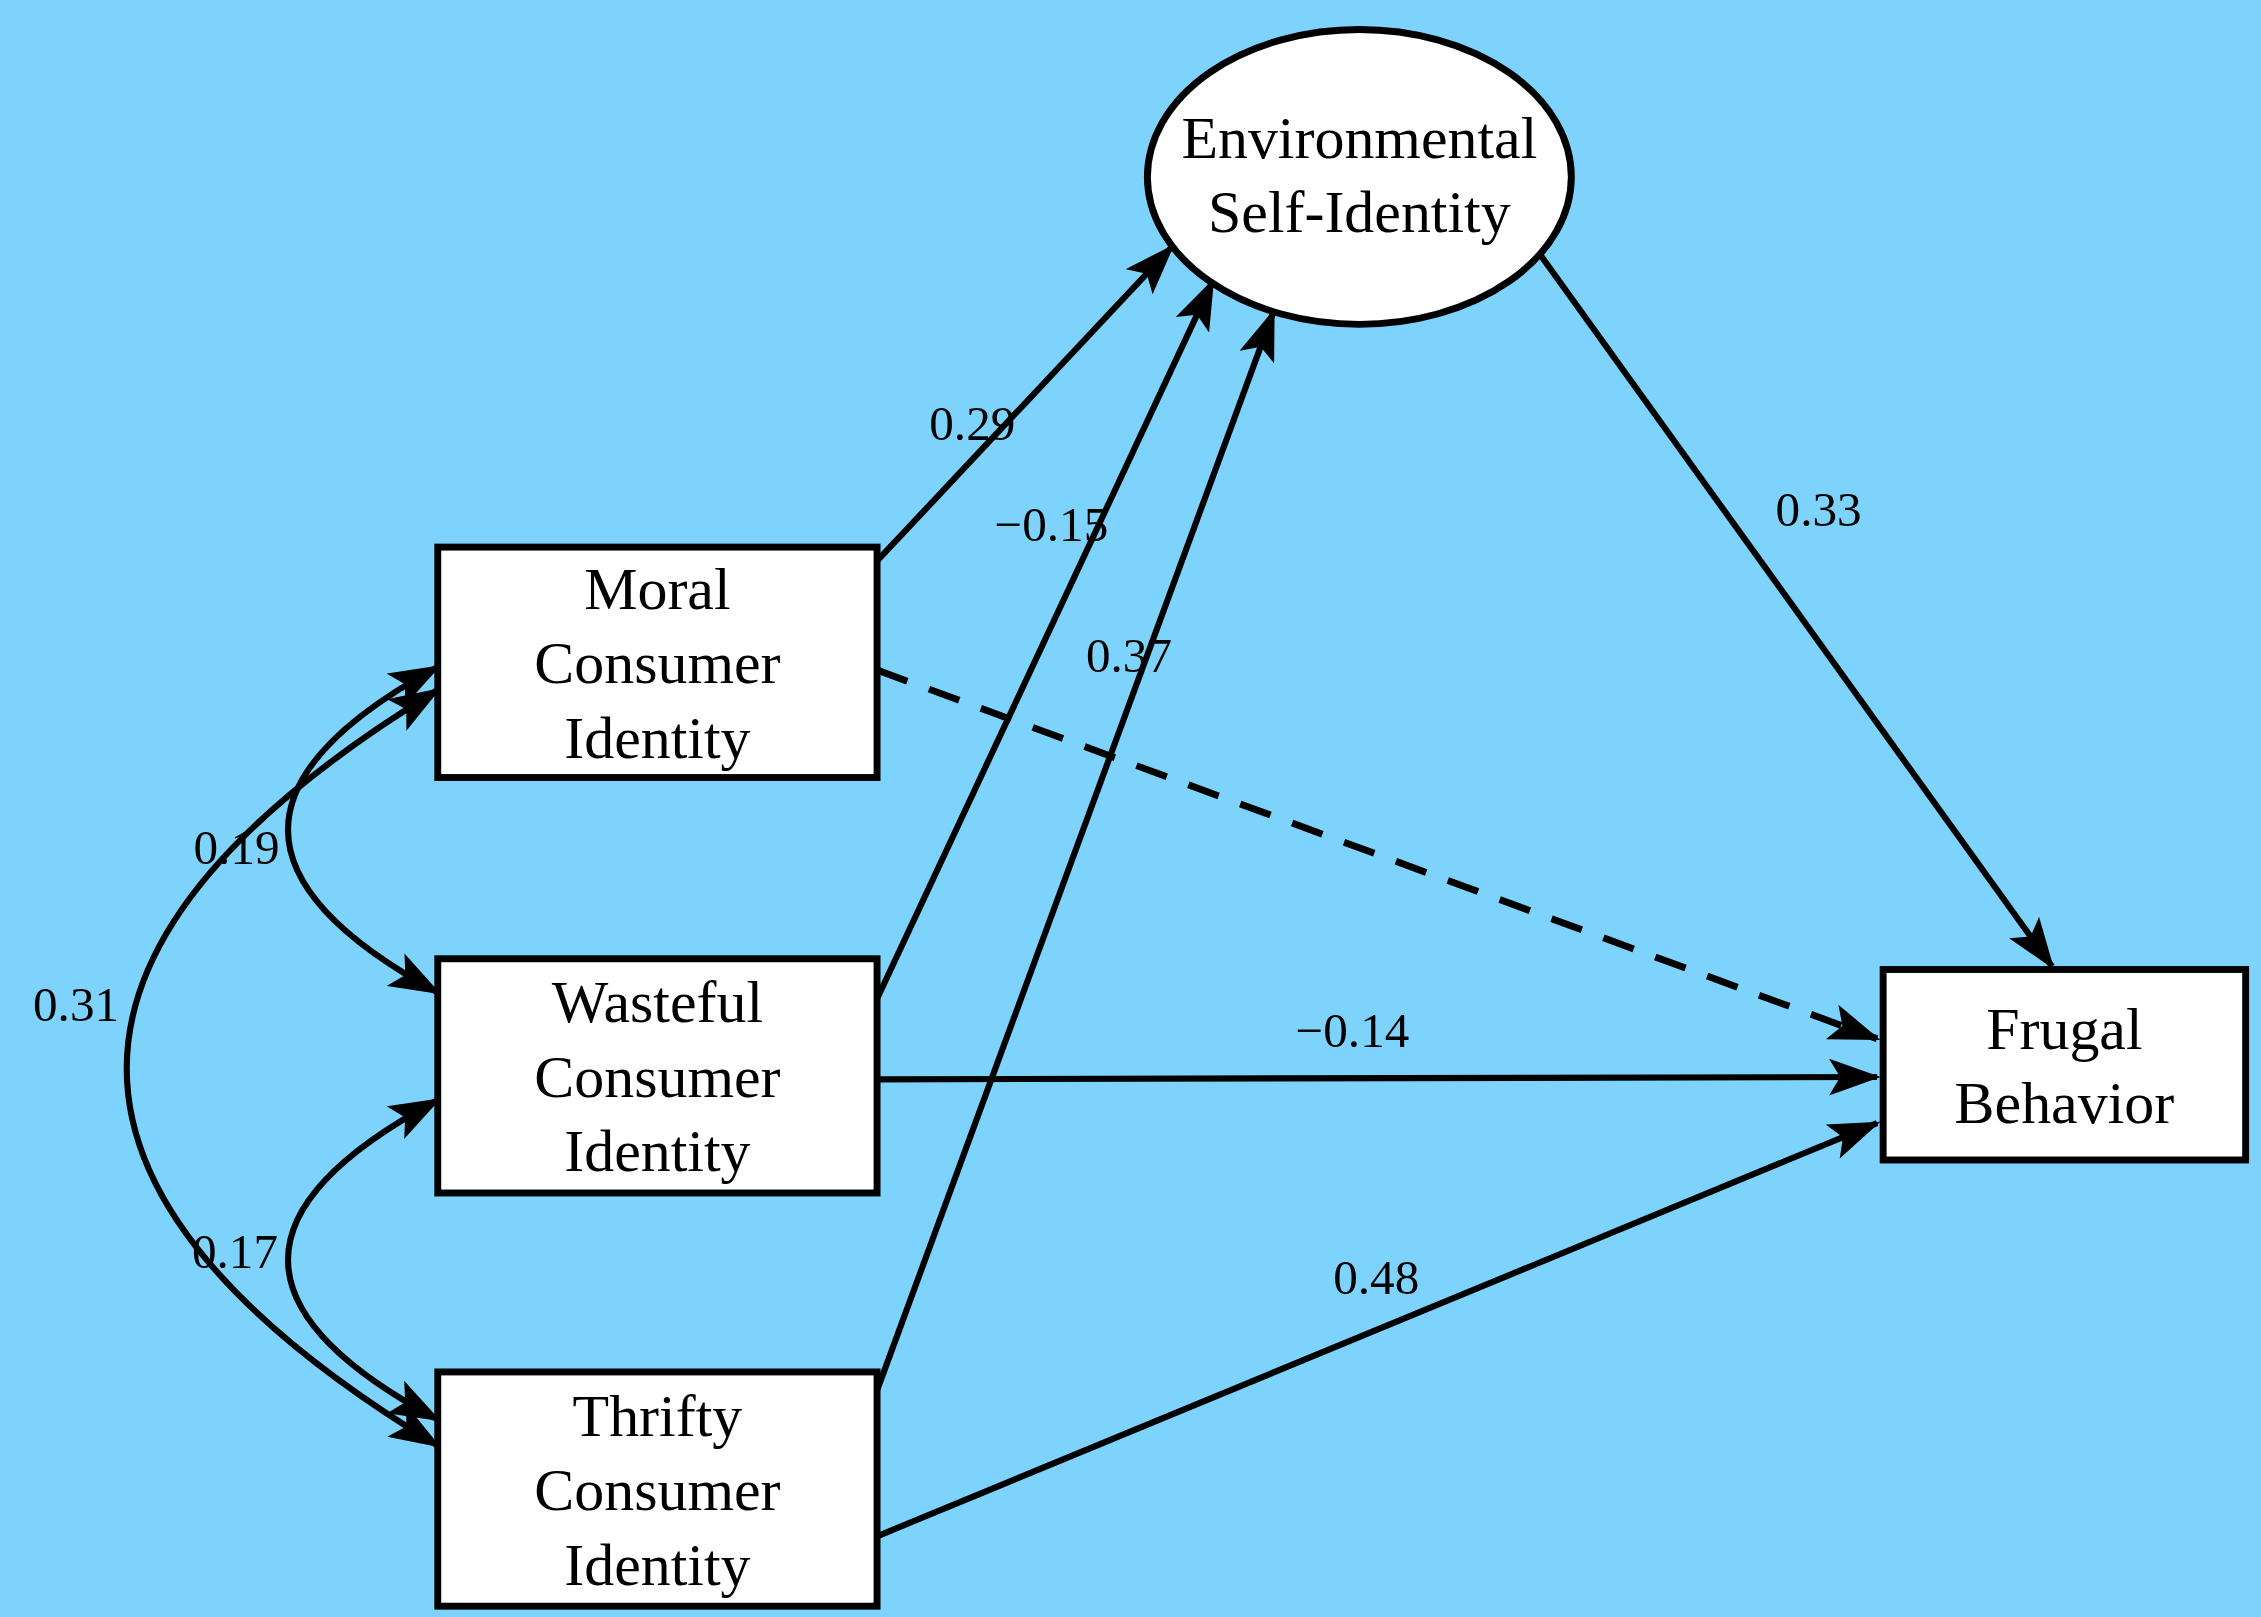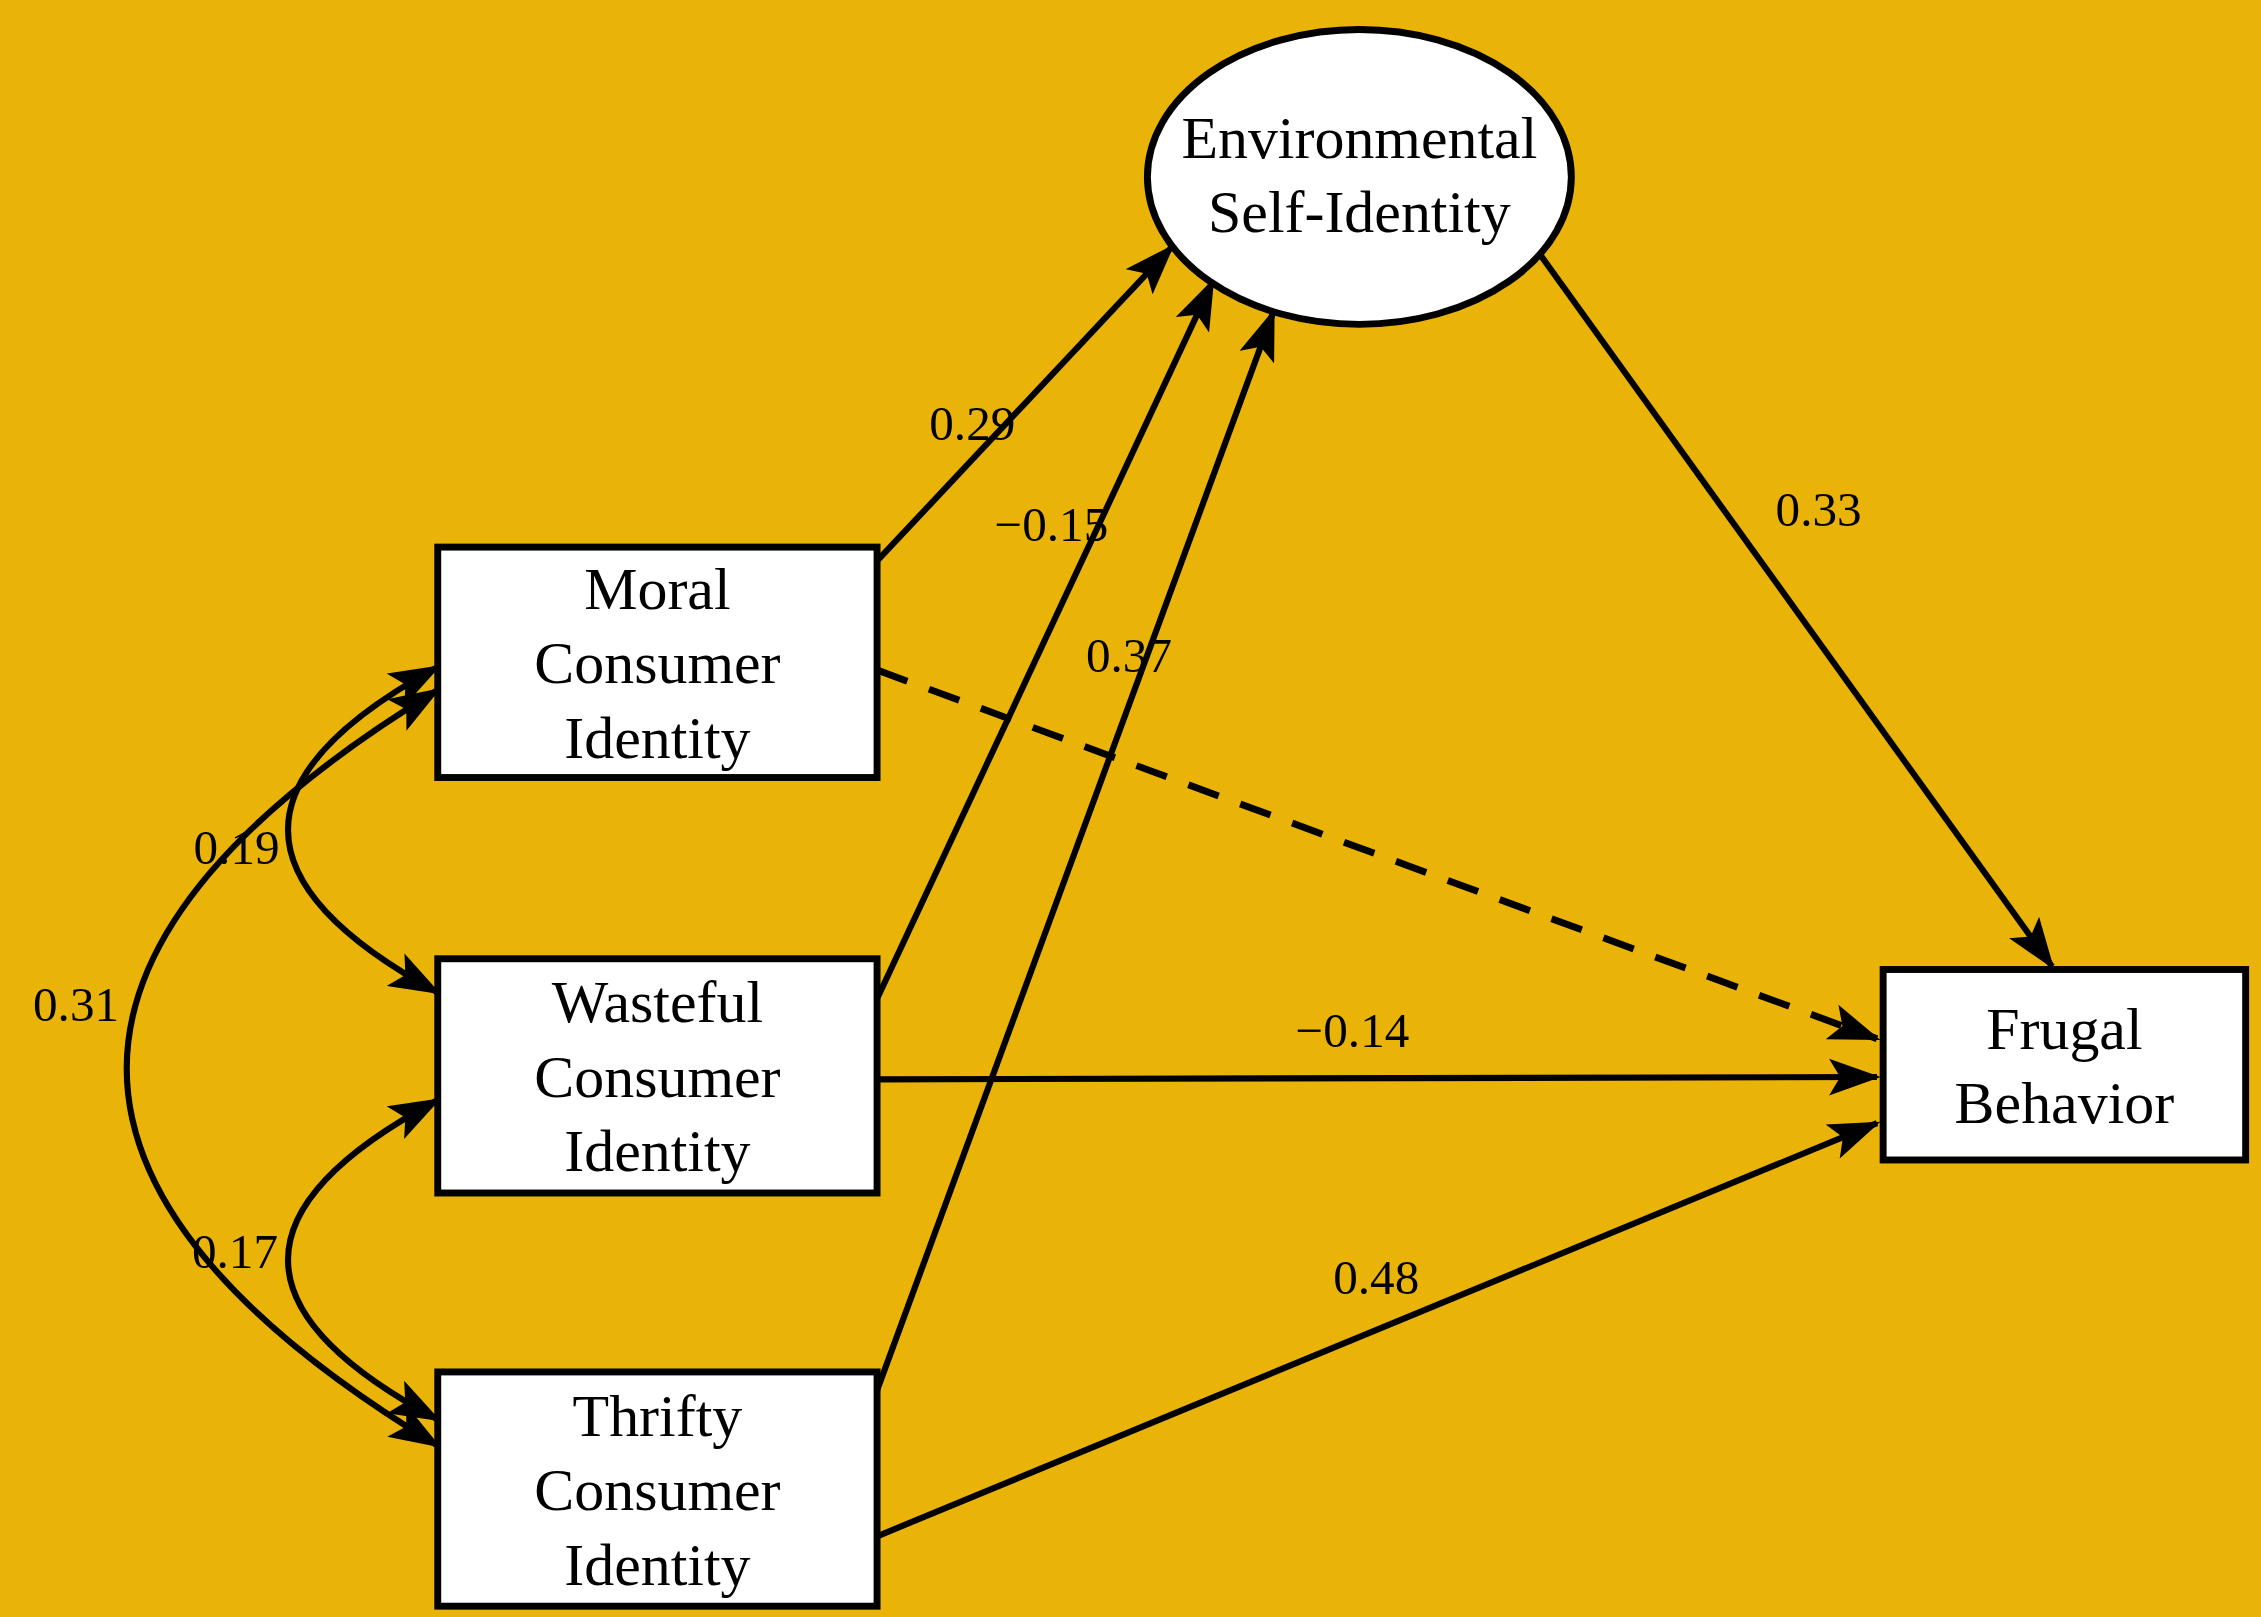--- a/index.html
+++ b/index.html
@@ -3,21 +3,21 @@
 <meta charset="utf-8">
 <style>
   html, body {
     margin: 0;
     padding: 0;
     background: #ffffff;
   }
   .figure-wrap {
     width: 2261px;
     height: 1618px;
-    background: #eab308;
+    background: #7dd3fc;
   }
   svg { display: block; }
   .node-shape {
     fill: #ffffff;
     stroke: #000000;
     stroke-width: 9;
   }
   .edge {
     fill: none;
     stroke: #000000;

